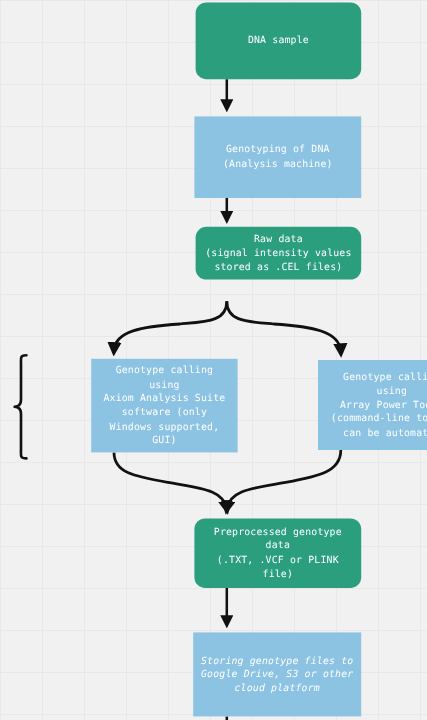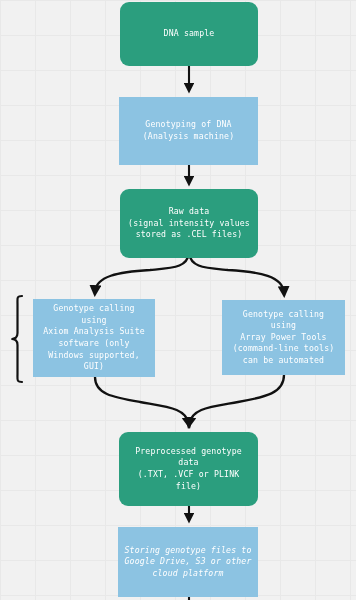--- a/index.html
+++ b/index.html
@@ -43,20 +43,21 @@
     align-items: center;
     justify-content: center;
     text-align: center;
     color: #ffffff;
     font-size: 8.2px;
     line-height: 11.6px;
     letter-spacing: 0.15px;
     white-space: pre-line;
     padding: 2px 4px;
     z-index: 2;
+    margin-left: 43px;
   }
 
   .node.green {
     background-color: #2b9e7e;
     border-radius: 9px;
   }
 
   .node.blue {
     background-color: #8cc3e2;
     border-radius: 0px;
@@ -115,21 +116,21 @@
 
   <div class="node green" style="left:120px; top:2px; width:138px; height:64px;">
     <span class="node-label">DNA sample</span>
   </div>
 
   <div class="node blue" style="left:119px; top:97px; width:139px; height:68px;">
     <span class="node-label">Genotyping of DNA
 (Analysis machine)</span>
   </div>
 
-  <div class="node green" style="left:120px; top:189px; width:138px; height:69px;">
+  <div class="node green" style="left:120px; top:189px; width:138px; height:44px;">
     <span class="node-label">Raw data
 (signal intensity values
 stored as .CEL files)</span>
   </div>
 
   <div class="node blue" style="left:33px; top:299px; width:122px; height:78px;">
     <span class="node-label">Genotype calling
 using
 Axiom Analysis Suite
 software (only
@@ -138,21 +139,21 @@
   </div>
 
   <div class="node blue" style="left:222px; top:300px; width:123px; height:75px;">
     <span class="node-label">Genotype calling
 using
 Array Power Tools
 (command-line tools)
 can be automated</span>
   </div>
 
-  <div class="node green" style="left:119px; top:432px; width:139px; height:74px;">
+  <div class="node green" style="left:119px; top:432px; width:139px; height:58px;">
     <span class="node-label">Preprocessed genotype
 data
 (.TXT, .VCF or PLINK
 file)</span>
   </div>
 
   <div class="node blue" style="left:118px; top:527px; width:140px; height:70px;font-style:italic;">
     <span class="node-label">Storing genotype files to
 Google Drive, S3 or other
 cloud platform</span>

